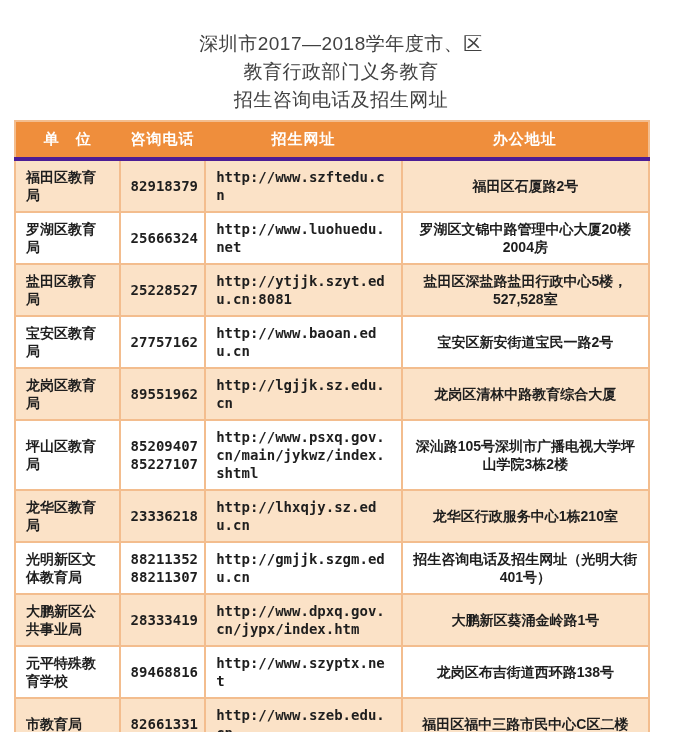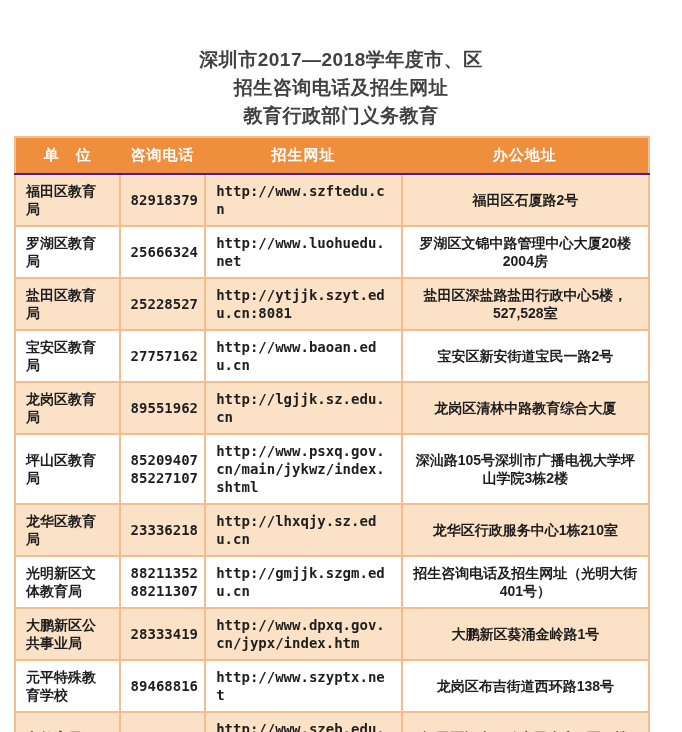--- a/index.html
+++ b/index.html
@@ -6,44 +6,44 @@
   html, body { background: #ffffff; }
   body {
     width: 682px; height: 732px;
     font-family: "Liberation Sans", sans-serif;
     position: relative;
     overflow: hidden;
   }
   .page { width: 682px; height: 732px; position: relative; background: #ffffff; }
 
   .title-block {
-    margin: 46px auto 0;
+    margin: 30px auto 0;
     text-align: center;
     font-size: 19px;
-    font-weight: bold;
+    font-weight: normal;
     color: #414141;
     line-height: 28px;
     letter-spacing: 0.5px;
   }
 
   table.edu-table {
     margin: 6px 0 0 14px;
     width: 636px;
     border-collapse: collapse;
     table-layout: fixed;
     border: 2px solid #f3bd8e;
   }
   table.edu-table thead th {
     background: #ef8e3c;
     color: #ffffff;
     font-size: 15px;
     font-weight: bold;
     padding: 8px 2px;
     text-align: center;
-    border-bottom: 2px solid #4c1d95;
+    border-bottom: 4px solid #4c1d95;
     letter-spacing: 1px;
   }
   table.edu-table td {
     border: 2px solid #f3bd8e;
     color: #1e1e1e;
     font-weight: bold;
     vertical-align: middle;
     padding: 7px 10px;
     line-height: 18px;
     font-size: 14px;
@@ -77,22 +77,22 @@
     letter-spacing: 1px;
   }
 </style>
 </head>
 <body>
 
 <div class="page">
 
   <div class="title-block">
     <div>深圳市2017—2018学年度市、区</div>
+    <div>教育行政部门义务教育</div>
     <div>招生咨询电话及招生网址</div>
-    <div>教育行政部门义务教育</div>
   </div>
 
   <table class="edu-table">
     <colgroup>
       <col style="width:16.5%">
       <col style="width:13.5%">
       <col style="width:31%">
       <col style="width:39%">
     </colgroup>
     <thead>

